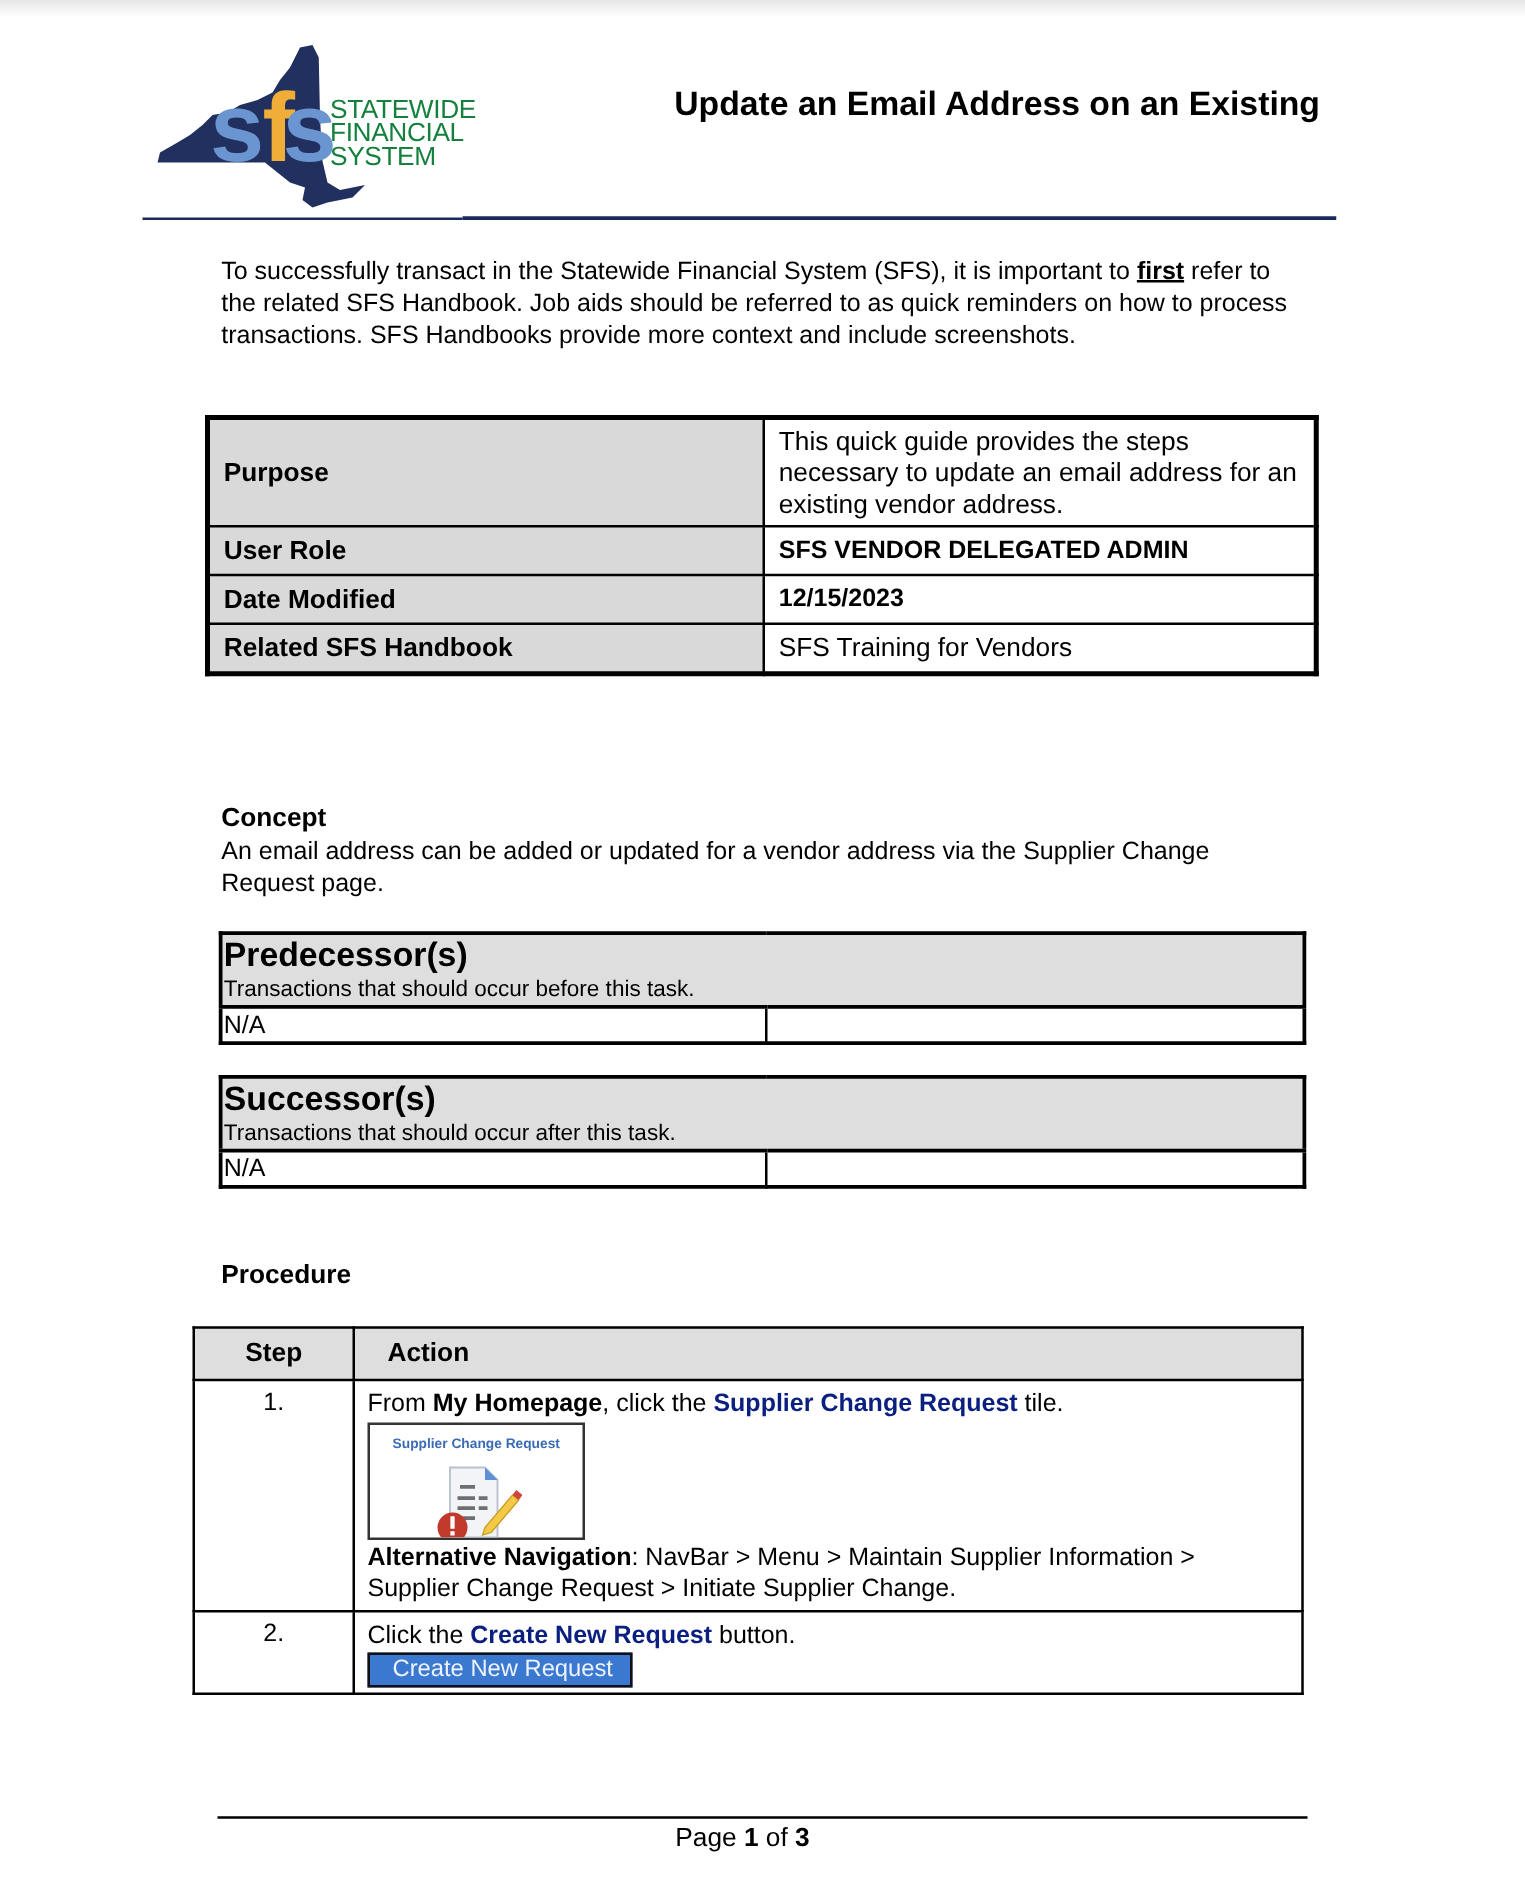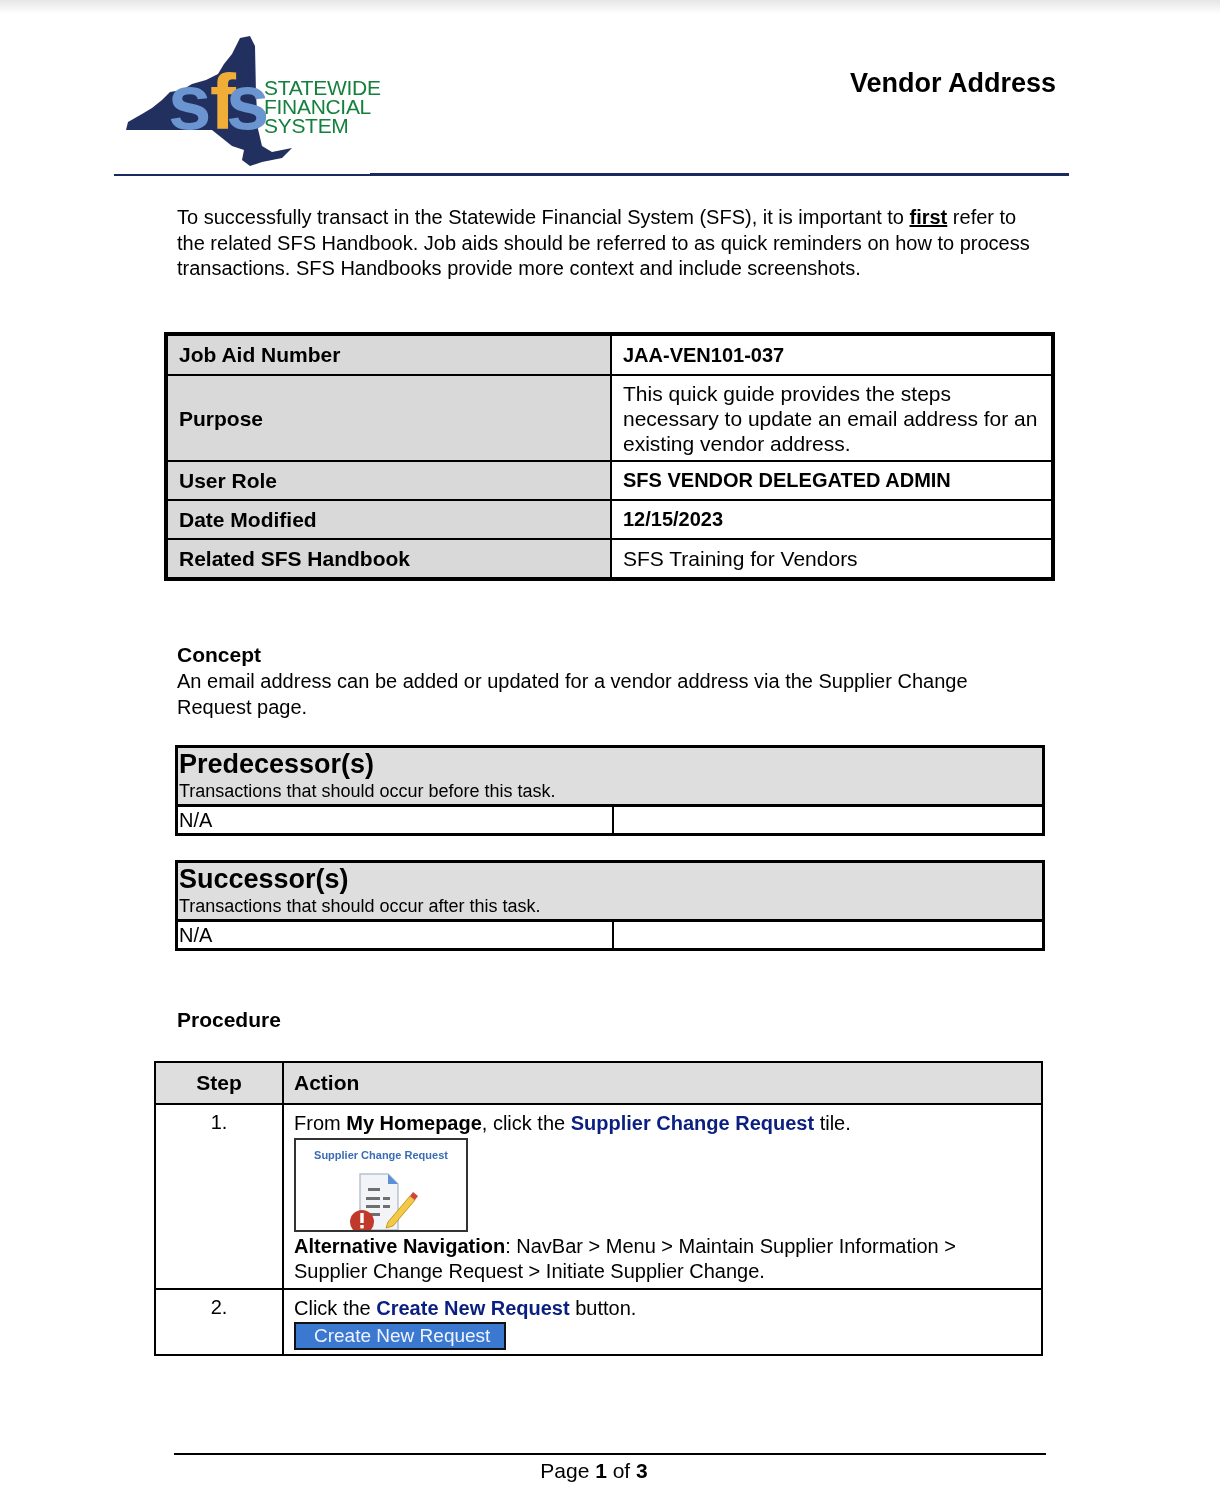--- a/index.html
+++ b/index.html
@@ -61,21 +61,21 @@
   .ps-table .cell.left { width: 432px; border-right: 2px solid #000; }
 
   
   .proc-table {
     position: absolute; left: 154px; top: 1061px; width: 889px;
     border-collapse: collapse; border: 2px solid #000;
   }
   .proc-table th, .proc-table td { border: 2px solid #000; vertical-align: top; }
   .proc-table th { background: #dedede; font-size: 21px; height: 38px; vertical-align: middle; }
   .proc-table th.step { width: 124px; text-align: center; }
-  .proc-table th.action { text-align: left; padding-left: 10px; }
+  .proc-table th.action { text-align: left; padding-left: 26px; }
   .proc-table td.step { text-align: center; font-size: 20px; padding-top: 6px; }
   .proc-table td.action { font-size: 20px; padding: 6px 10px 4px 10px; line-height: 25px; }
   .link { color: #0b1f80; font-weight: bold; }
 
   .tile {
     width: 170px; height: 90px; border: 2px solid #333; position: relative;
     background: #fff; margin: 2px 0 2px 0; overflow: hidden;
   }
   .tile-title { position: absolute; top: 3px; left: 0; width: 100%; text-align: center; font-size: 11px; font-weight: bold; color: #3a6bb5; }
   .tile-icon { position: absolute; left: 52px; top: 30px; width: 70px; height: 60px; }
@@ -103,33 +103,29 @@
     <text x="88" y="95" font-family="Liberation Sans, sans-serif" font-size="78" font-weight="bold" fill="#f0ad37" letter-spacing="-6">f</text>
     <text x="104" y="95" font-family="Liberation Sans, sans-serif" font-size="78" font-weight="bold" fill="#6b95d0">s</text>
   </svg>
 </div>
 <div class="logo-text">
   <div>STATEWIDE</div>
   <div>FINANCIAL</div>
   <div>SYSTEM</div>
 </div>
 <div class="doc-title">
-  <div>Vendor Address</div>
+  <div>Update an Email Address on an Existing</div>
 </div>
 <div class="rule-thin"></div>
 <div class="rule-thick"></div>
 
 <div class="intro"><span>To successfully transact in the Statewide Financial System (SFS), it is important to </span><b>first</b><span> refer to the related SFS Handbook. Job aids should be referred to as quick reminders on how to process transactions. SFS Handbooks provide more context and include screenshots.</span></div>
 
 <table class="info-table">
   <tbody>
-      <tr class="r1">
-    <td class="k">Job Aid Number</td>
-    <td class="v vb">JAA-VEN101-037</td>
-  </tr>
   <tr class="r2">
     <td class="k">Purpose</td>
     <td class="v">This quick guide provides the steps necessary to update an email address for an existing vendor address.</td>
   </tr>
   <tr class="r3">
     <td class="k">User Role</td>
     <td class="v vb">SFS VENDOR DELEGATED ADMIN</td>
   </tr>
   <tr class="r4">
     <td class="k">Date Modified</td>

